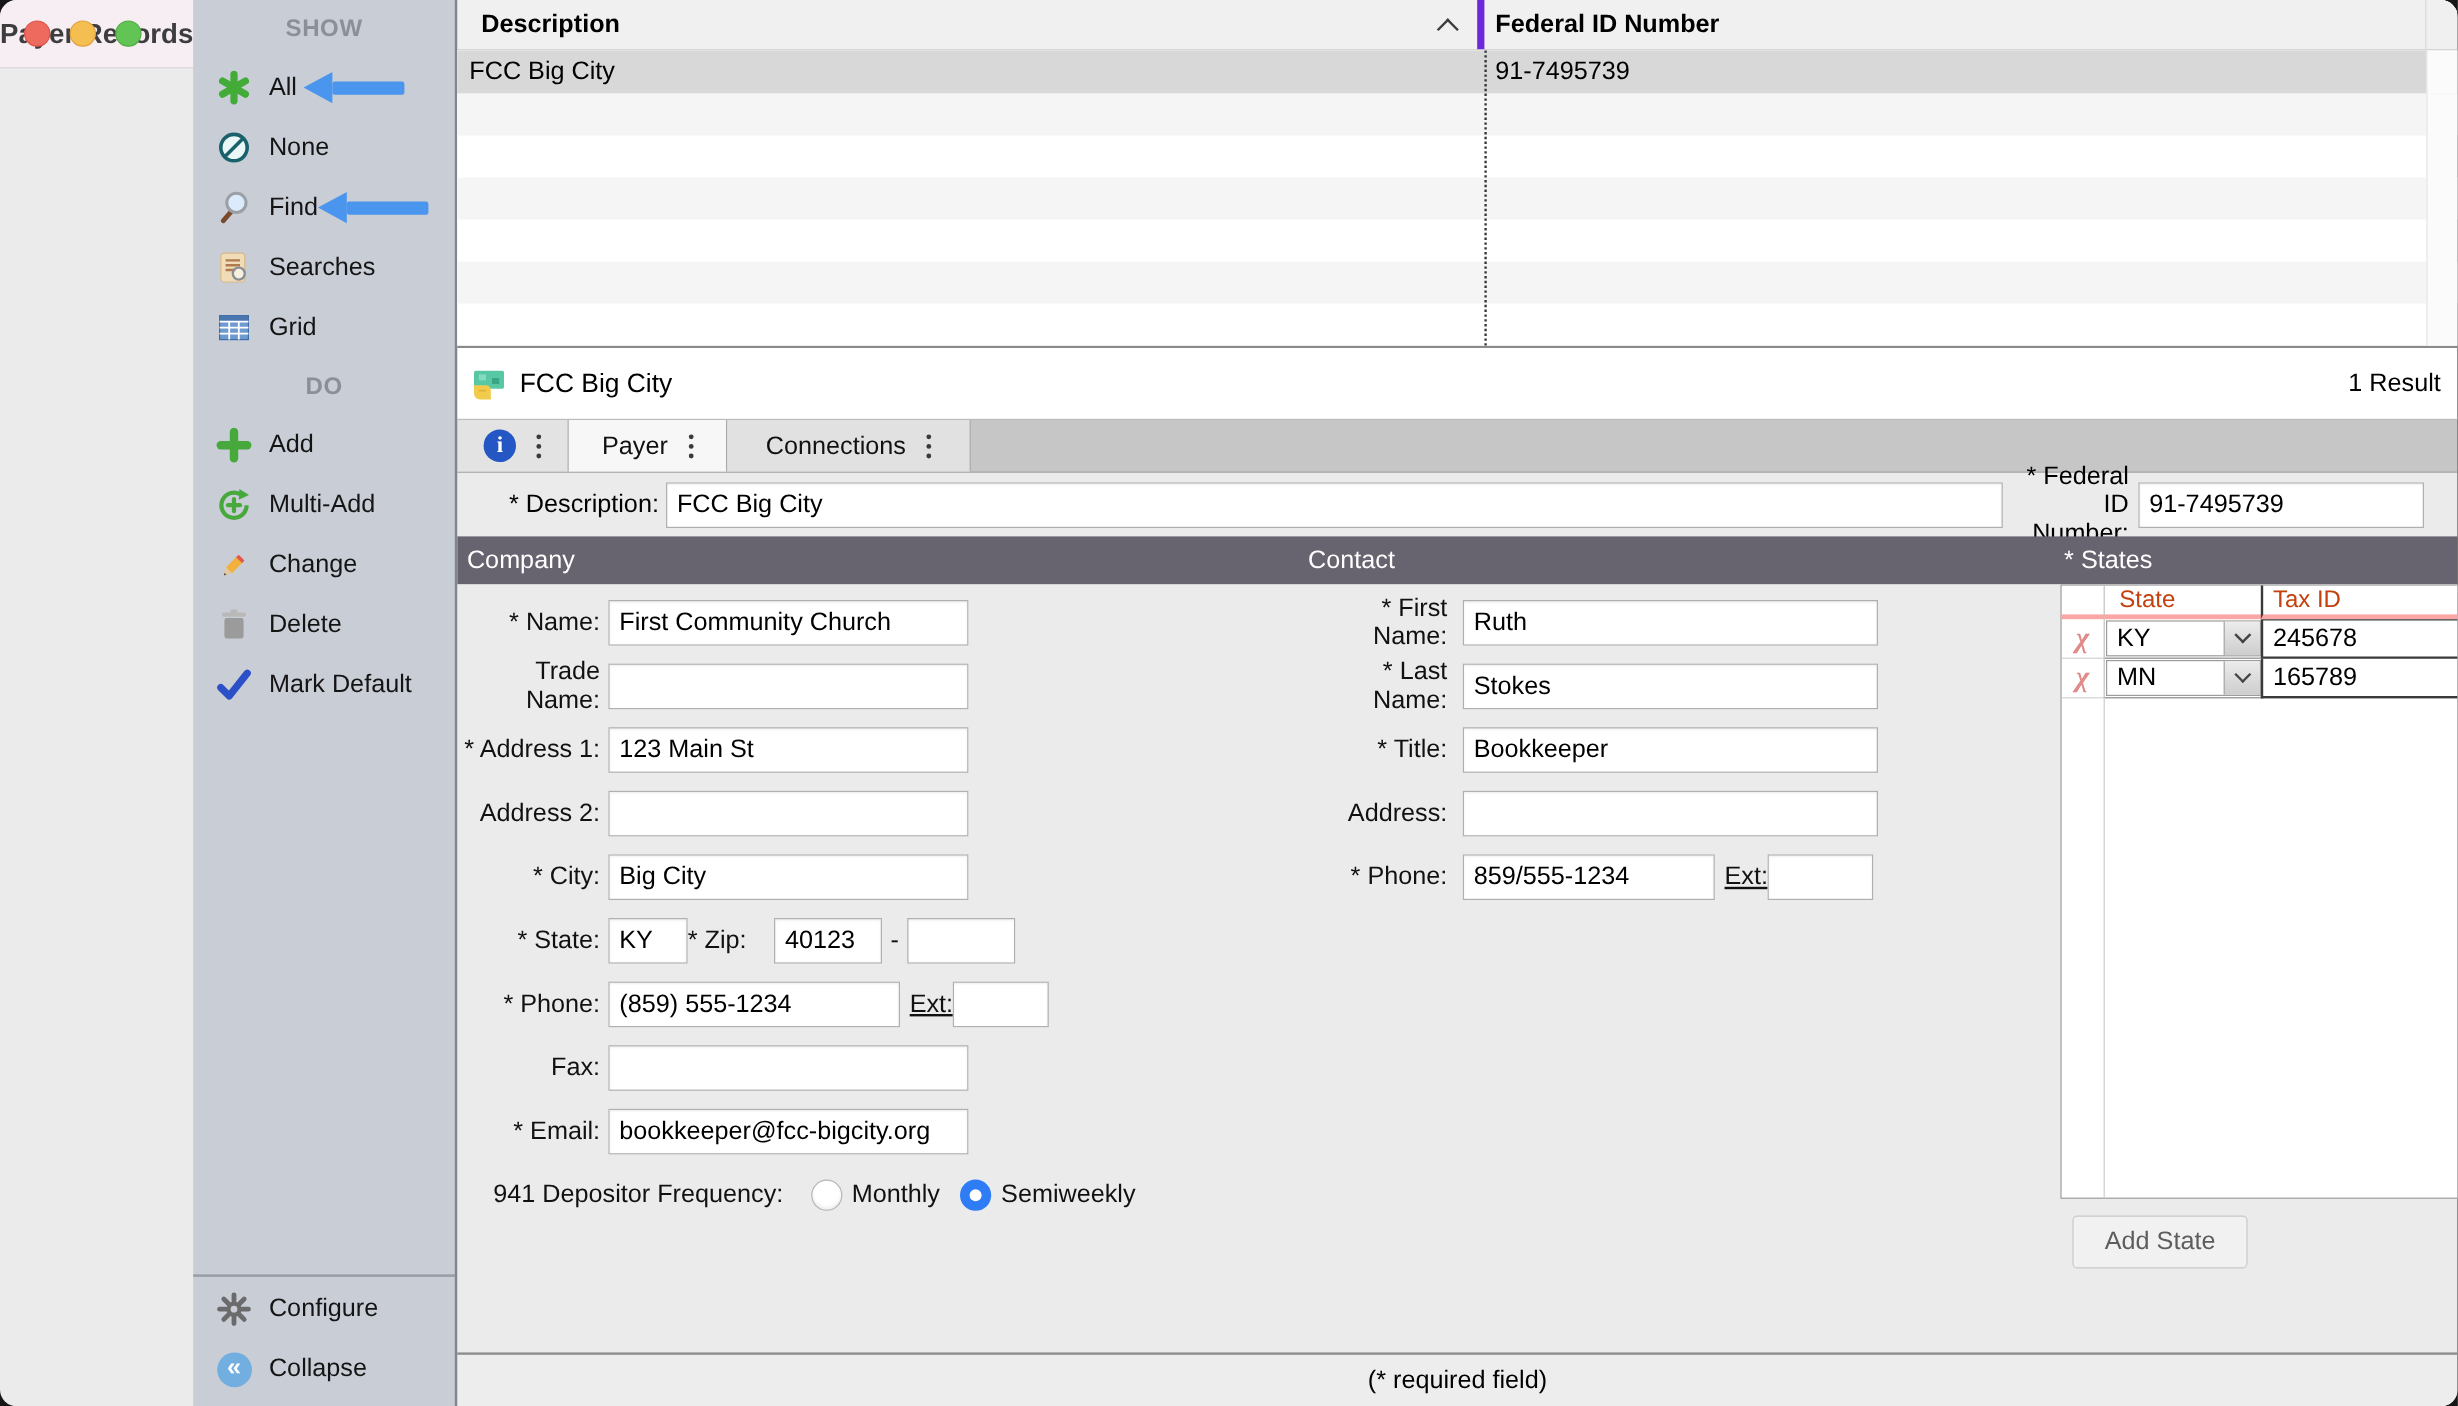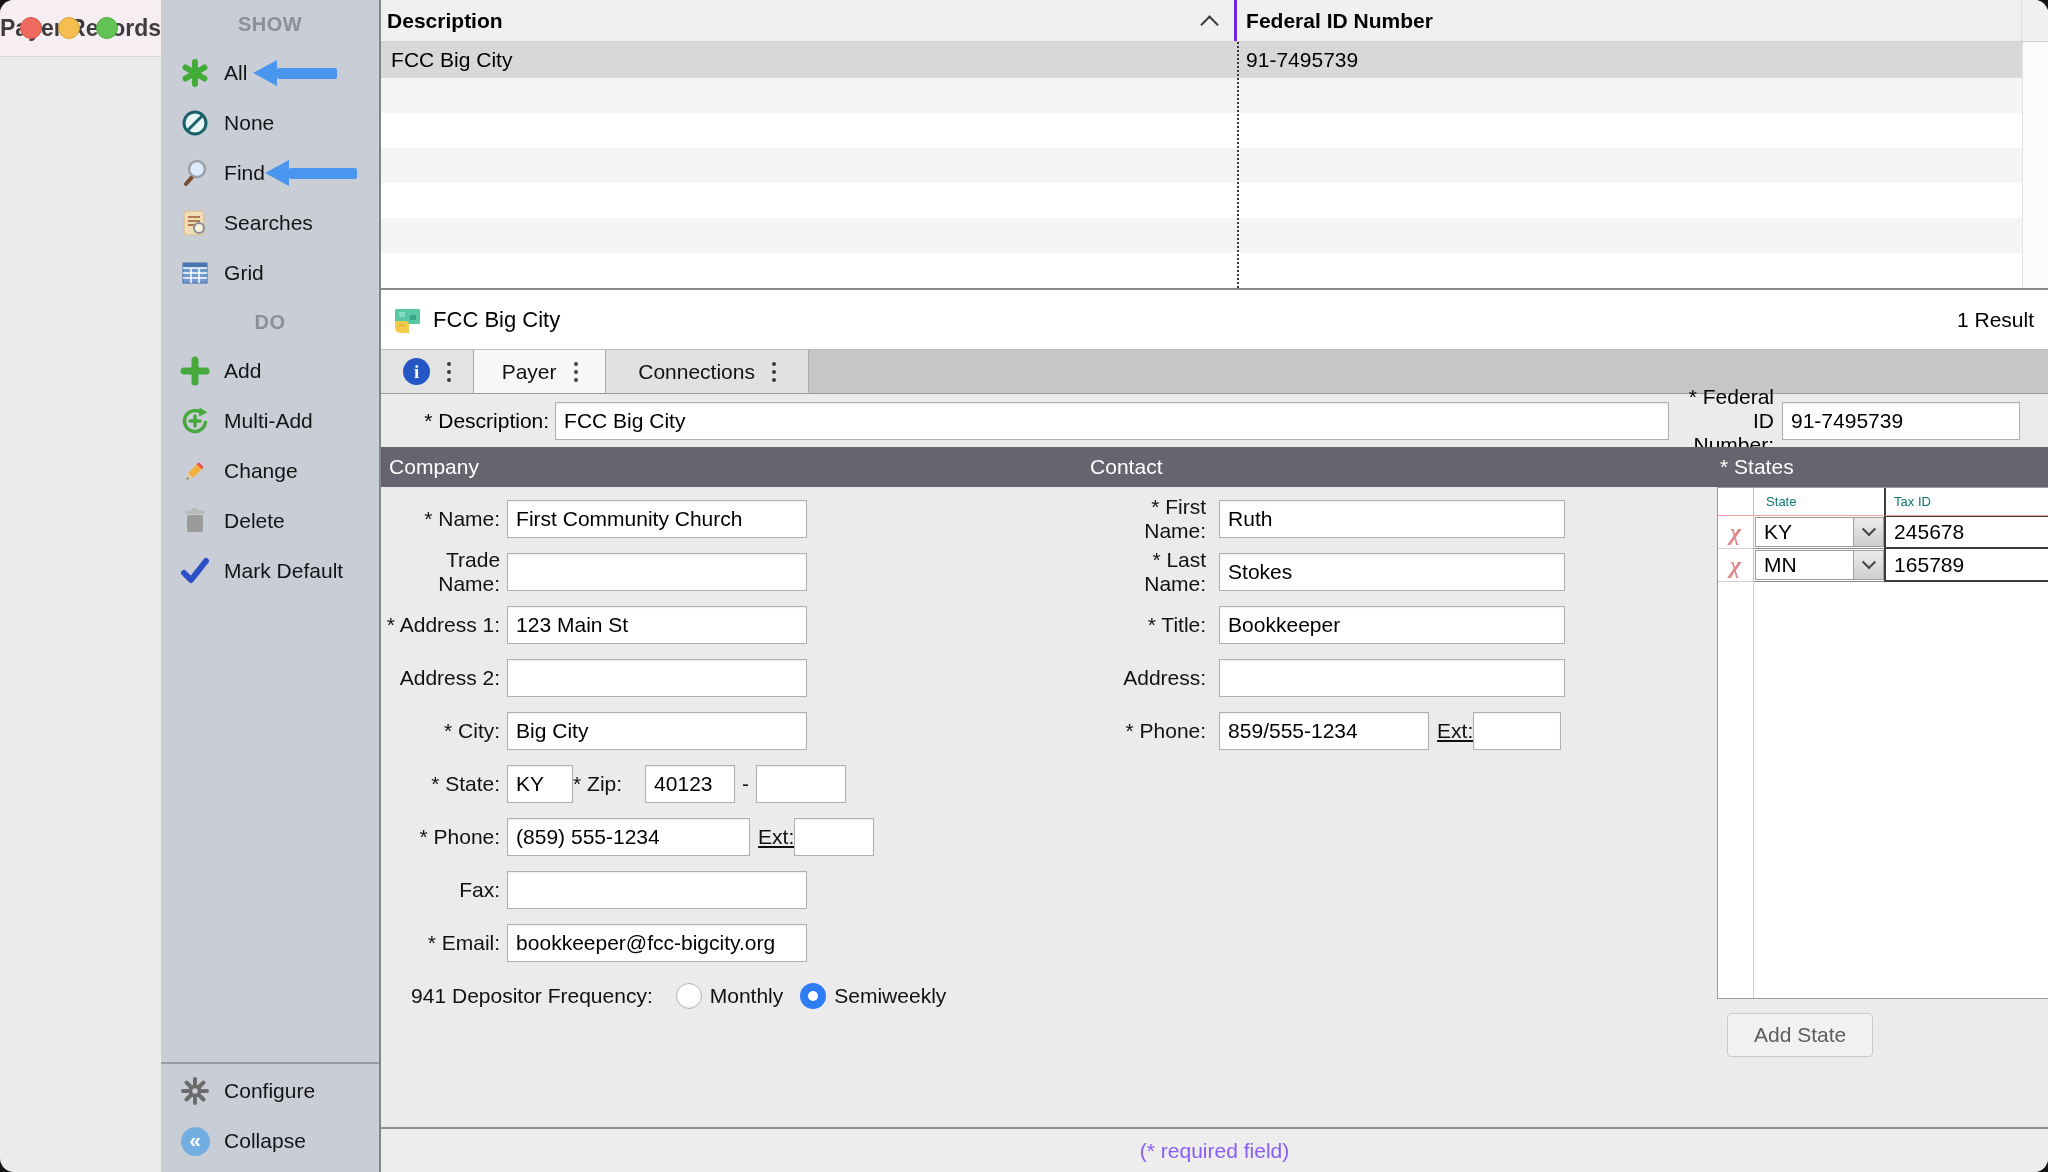--- a/index.html
+++ b/index.html
@@ -41,22 +41,22 @@
   .arrow-all  { left: 92px;  top: 60px;  width: 84px; }
   .arrow-find { left: 104px; top: 160px; width: 92px; }
 
   
   .main { flex: 1; display: flex; flex-direction: column; min-width: 0; }
 
   
   .rtable { flex: none; border-bottom: 2px solid #8a8a8a; background: #fff; }
   .rt-head { height: 42px; background: #f0f0f0; display: flex; border-bottom: 1px solid #cfcfcf;
              font-weight: bold; font-size: 21px; color: #000; }
-  .rt-c1 { width: 856px; flex: none; display: flex; align-items: center; padding-left: 6px;
-           border-right: 3px solid #6d28d9; }
+  .rt-c1 { width: 856px; flex: none; display: flex; align-items: center; padding-left: 20px;
+           border-right: 6px solid #6d28d9; }
   .rt-c2 { flex: 1; display: flex; align-items: center; padding-left: 9px; border-right: 1px solid #dadada; }
   .rt-c3 { width: 26px; flex: none; }
   .chev-up { width: 13px; height: 13px; border-left: 2.5px solid #3c3c3c; border-top: 2.5px solid #3c3c3c;
              transform: rotate(45deg); margin-left: auto; margin-right: 18px; margin-top: 7px; }
   .rt-body { height: 246px; position: relative; background: #fff; }
   .rt-row { display: flex; height: 35px; font-size: 21px; color: #000; }
   .rt-row.selected { height: 36px; background: #d8d8d8; }
   .rt-row.alt { background: #f4f5f4; }
   .rt-cd { width: 856px; flex: none; display: flex; align-items: center; padding-left: 10px; }
   .rt-cf { flex: 1; display: flex; align-items: center; padding-left: 9px; }
@@ -120,21 +120,21 @@
   .radio.off { background: #fff; border: 1px solid #b5b5b5; box-shadow: inset 0 -2px 3px rgba(0,0,0,.07); }
   .radio.on { background: #2e7cf6; position: relative; }
   .radio.on::after { content: ""; position: absolute; inset: 8px; background: #fff; border-radius: 50%; }
   .rlabel { margin-left: 8px; margin-right: 17px; }
 
   
   .states-panel { position: absolute; left: 2px; top: 0; width: 483px; height: 512px; background: #fff;
                   border: 1px solid #9a9a9a; display: grid;
                   grid-template-columns: 36px 130px 287px 1fr;
                   grid-template-rows: 28px 33px 33px 1fr; font-size: 21px; }
-  .sh { border-bottom: 1px solid #fca5a5; display: flex; align-items: center; font-size: 13px; color: #0f766e; }
+  .sh { border-bottom: 4px solid #fca5a5; display: flex; align-items: center; font-size: 20px; color: #c2410c; }
   .sh-blank { border-right: 1px solid #c0c0c0; }
   .sh-state { padding-left: 12px; }
   .sh-tax { border-left: 2px solid #3a3a3a; border-right: 2px solid #3a3a3a; padding-left: 8px; }
   .sr-del { display: flex; align-items: center; justify-content: center; border-right: 1px solid #c0c0c0;
             border-bottom: 1px solid #d2d2d2; color: #e08a8a; font-family: "Liberation Serif", serif;
             font-style: italic; font-weight: bold; font-size: 24px; }
   .sr-state { border-bottom: 1px solid #8a8a8a; padding: 1px 0 1px 1px; }
   .dd { height: 100%; display: flex; border: 1px solid #9c9c9c; background: #fff; }
   .dd-val { flex: 1; display: flex; align-items: center; padding-left: 8px; }
   .dd-btn { width: 30px; flex: none; background: linear-gradient(#ececec, #cdcdcd);
@@ -145,21 +145,21 @@
             display: flex; align-items: center; padding-left: 8px; }
   .sr-tax.first { border-top: 1px solid #3a3a3a; }
   .sr-scroll { border-bottom: 1px solid #d8d8d8; }
   .sf-del { border-right: 1px solid #cccccc; }
   .add-state-btn { position: absolute; left: 12px; top: 526px; width: 146px; height: 44px;
                    background: #f1f1f1; border: 1px solid #c9c9c9; border-radius: 4px; font-size: 21px;
                    color: #5d5d5d; display: flex; align-items: center; justify-content: center; }
 
   
   .footerbar { height: 45px; flex: none; background: #ededed; border-top: 2px solid #8d8d8d;
-               display: flex; align-items: center; justify-content: center; font-size: 21px; color: #8b5cf6; }
+               display: flex; align-items: center; justify-content: center; font-size: 21px; color: #000000; }
 </style>
 </head>
 <body>
 
 <div class="window">
 
   <div class="titlebar">
     <div class="lights">
       <span class="light red"></span>
       <span class="light yellow"></span>

